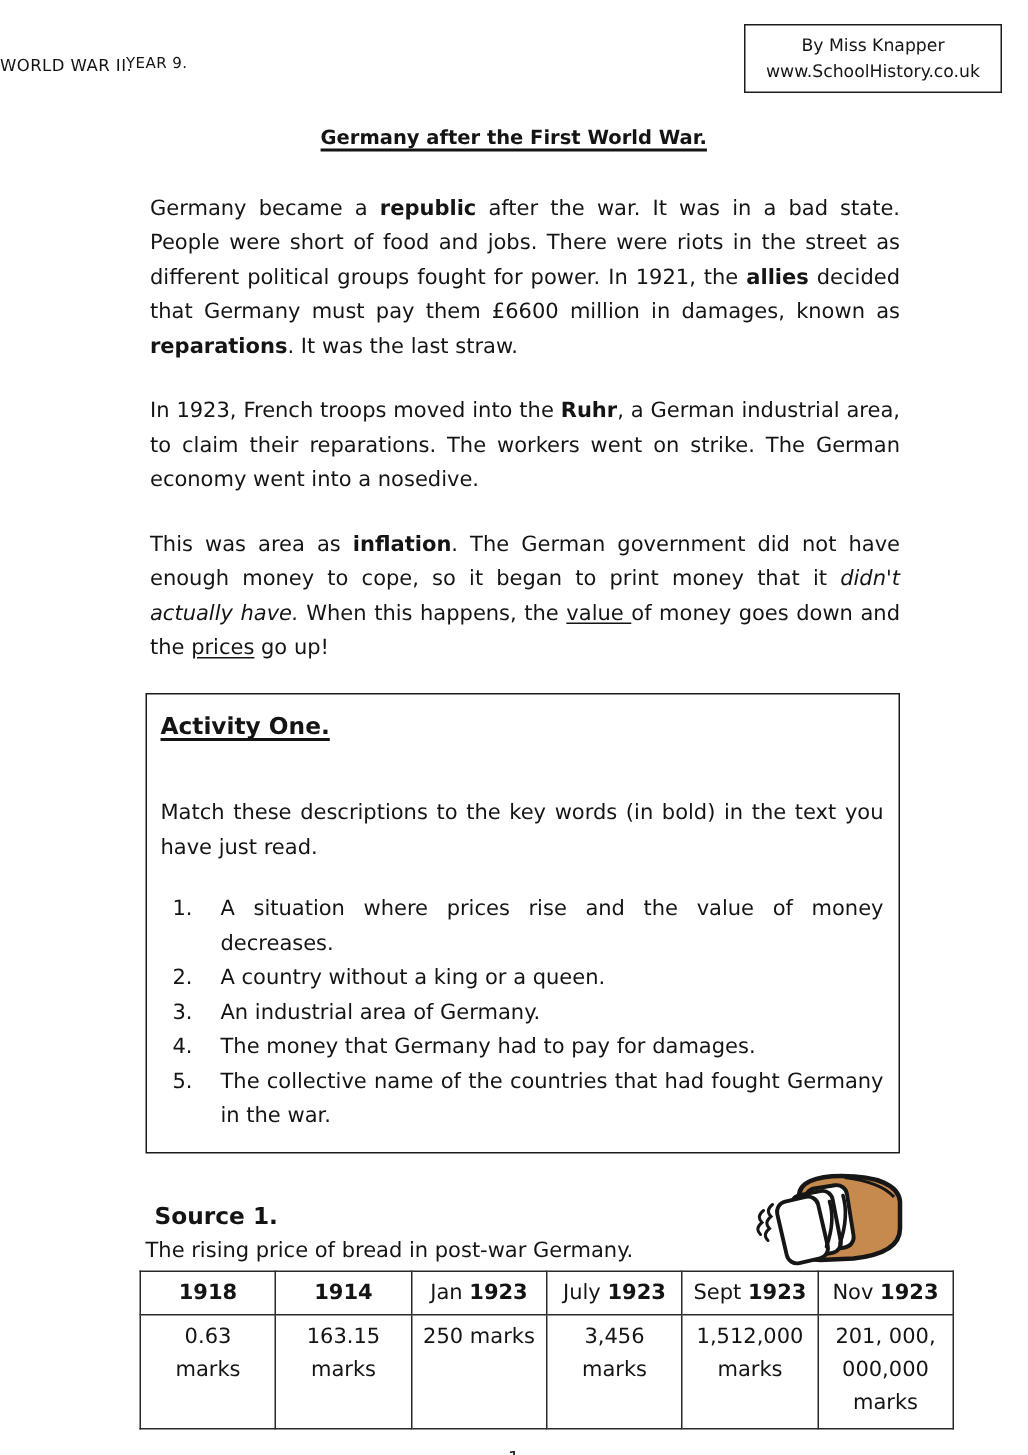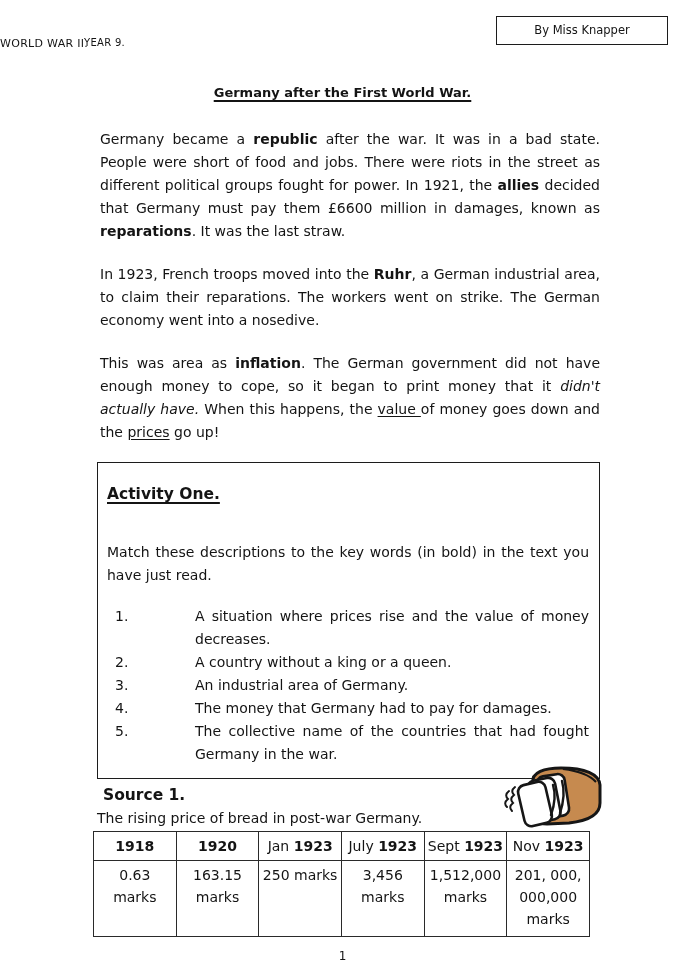--- a/index.html
+++ b/index.html
@@ -34,55 +34,56 @@
     text-align:justify;
   }
   .para + .para { margin-top:20px; }
   .b  { font-weight:bold; }
   .it { font-style:italic; }
   .un { text-decoration:underline; text-underline-offset:2px; }
   
   .activity-box {
     margin:18px 85px 0 97px;
     border:1.8px solid #1c1c1c;
-    padding:20px 10px 12px 9px;
+    padding:10px 10px 12px 9px;
   }
   .activity-heading {
     font-weight:bold; font-size:15.5px; line-height:22px;
     text-decoration:underline; text-underline-offset:3px; text-decoration-thickness:1.5px;
   }
   .activity-intro { margin-top:36px; font-size:14px; line-height:23px; text-align:justify; }
   .activity-list { margin-top:18px; font-size:14px; }
   .item { display:flex; }
   .item .num { flex:none; width:40px; padding-left:8px; box-sizing:border-box; line-height:23px; }
-  .item .txt { flex:1; text-align:justify; line-height:23px;margin-left:48px; }
+  .item .txt { flex:1; text-align:justify; line-height:23px; }
   
-  .source { position:relative; margin:6px 85px 0 93px; }
+  .source { position:relative; margin:32px 85px 0 93px; }
   .source-heading { font-weight:bold; font-size:15.5px; line-height:20px; margin-left:10px; }
   .source-caption { font-size:14px; line-height:22px; margin:2px 0 0 4px; }
   .bread { position:absolute; top:-20px; right:-5px; width:106px; height:64px; }
   
-  table.price { border-collapse:collapse; width:497px; margin-top:2px; table-layout:fixed; }
+  table.price { border-collapse:collapse; width:543px; margin-top:2px; table-layout:fixed; }
   table.price th, table.price td {
     border:1.6px solid #2a2a2a; text-align:center; font-size:14px;
   }
   table.price th { font-weight:normal; height:26px; padding:1px 0; }
   table.price td { vertical-align:top; padding:3px 2px 6px; line-height:22px; white-space:pre-line; }
   
   .page-num { text-align:center; font-size:12px; margin-top:12px; }
 </style>
 </head>
 <body>
 
 <div class="page">
 
   <div class="hdr-left">YEAR 9.</div>
   <div class="hdr-center">WORLD WAR II.</div>
   <div class="byline">
     <div>By Miss Knapper</div>
+    <div>www.SchoolHistory.co.uk</div>
   </div>
 
   <div class="title">Germany after the First World War.</div>
 
   <div class="para"><span>Germany became a </span><span class="b">republic</span><span> after the war. It was in a bad state. People were short of food and jobs. There were riots in the street as different political groups fought for power. In 1921, the </span><span class="b">allies</span><span> decided that Germany must pay them £6600 million in damages, known as </span><span class="b">reparations</span><span>. It was the last straw.</span></div>
   <div class="para"><span>In 1923, French troops moved into the </span><span class="b">Ruhr</span><span>, a German industrial area, to claim their reparations. The workers went on strike. The German economy went into a nosedive.</span></div>
   <div class="para"><span>This was area as </span><span class="b">inflation</span><span>. The German government did not have enough money to cope, so it began to print money that it </span><span class="it">didn't actually have.</span><span> When this happens, the </span><span class="un">value </span><span>of money goes down and the </span><span class="un">prices</span><span> go up!</span></div>
 
   <div class="activity-box">
     <div class="activity-heading">Activity One.</div>
@@ -127,21 +128,21 @@
 
       <path d="M63 16 q4 14 -2 32" fill="none" stroke="#161616" stroke-width="2.4" stroke-linecap="round"></path>
       <path d="M54 20 q4 13 -2 30" fill="none" stroke="#161616" stroke-width="2.4" stroke-linecap="round"></path>
     </svg>
     <div class="source-heading">Source 1.</div>
     <div class="source-caption">The rising price of bread in post-war Germany.</div>
     <table class="price">
       <thead>
           <tr id="price-head">
             <th><span class="b">1918</span></th>
-            <th><span class="b">1920</span></th>
+            <th><span class="b">1914</span></th>
             <th><span>Jan </span><span class="b">1923</span></th>
             <th><span>July </span><span class="b">1923</span></th>
             <th><span>Sept </span><span class="b">1923</span></th>
             <th><span>Nov </span><span class="b">1923</span></th>
           </tr>
         </thead>
       <tbody>
           <tr id="price-body">
             <td>0.63
 marks</td>

